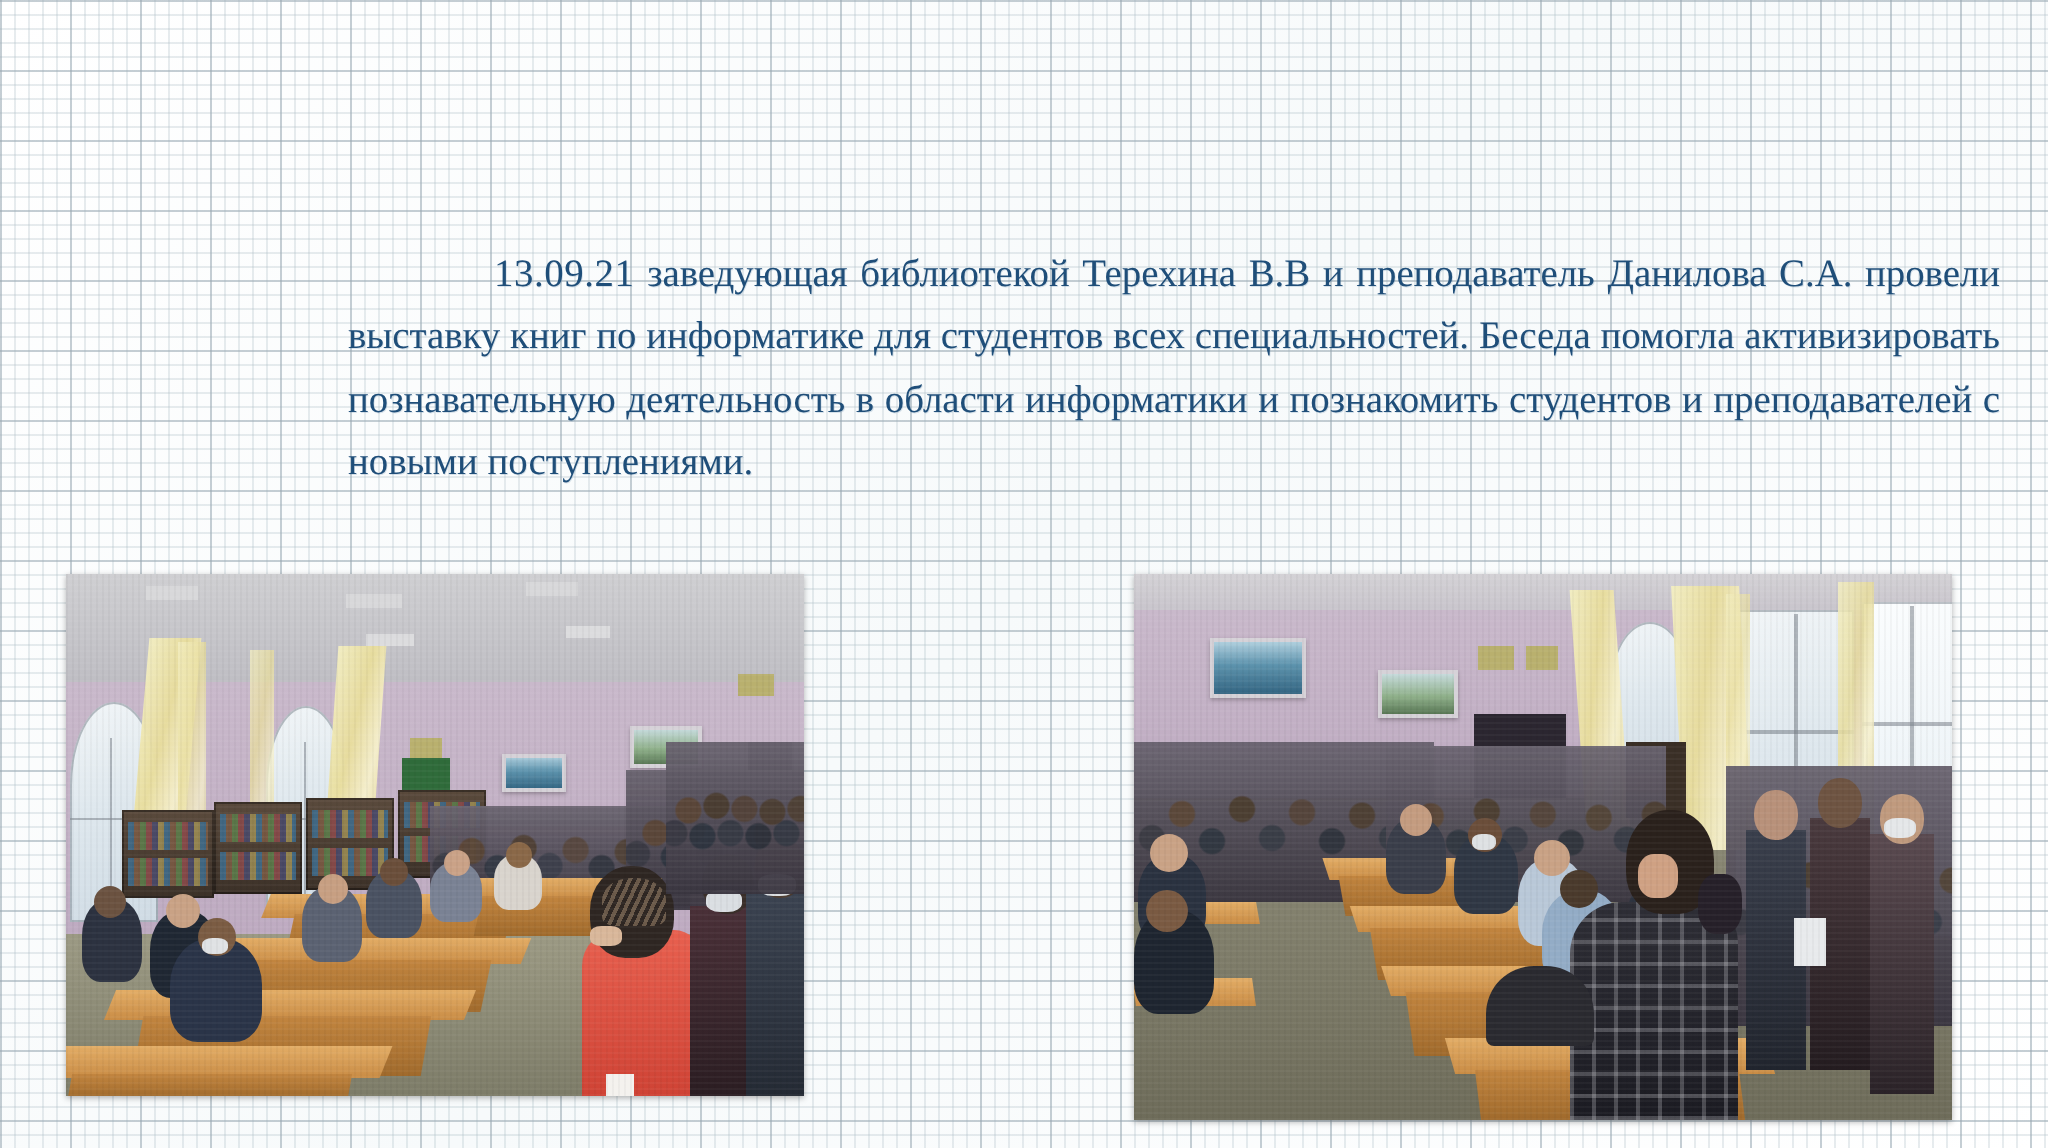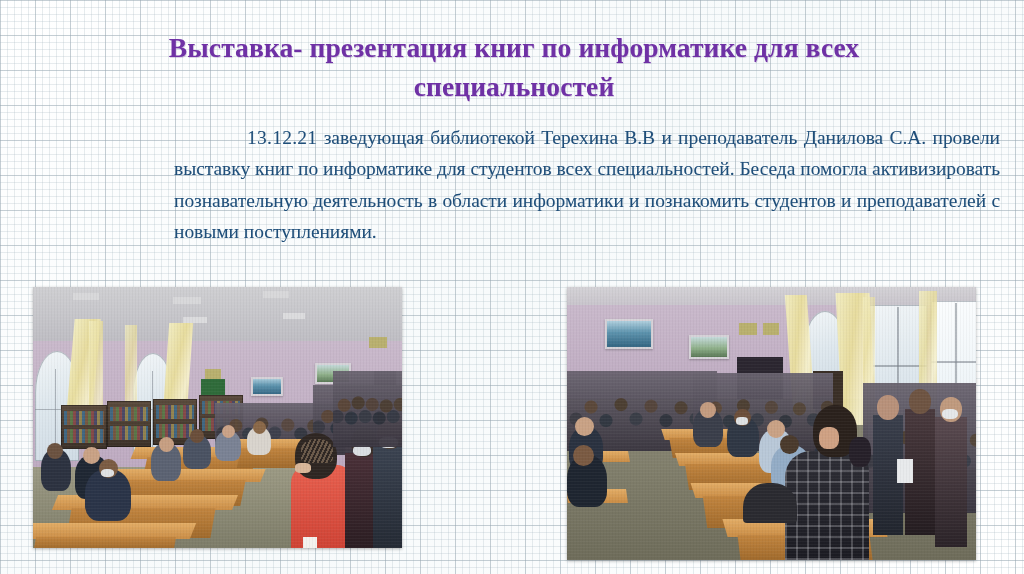--- a/index.html
+++ b/index.html
@@ -146,24 +146,23 @@
       repeating-linear-gradient(0deg, rgba(255,255,255,0.035) 0 1px, transparent 1px 3px),
       repeating-linear-gradient(90deg, rgba(0,0,0,0.03) 0 1px, transparent 1px 3px);
     pointer-events: none;
   }
 </style>
 </head>
 <body>
 
 <div id="slide">
 
-  <div class="slide-title">Выставка- презентация книг по информатике для всех специальностей</div>
 
   <div class="body-text">
-    <span class="date">13.12.21</span><span>  заведующая библиотекой Терехина В.В и преподаватель Данилова С.А. провели выставку книг по информатике для студентов всех специальностей. Беседа помогла активизировать познавательную деятельность в области информатики и познакомить студентов и преподавателей с новыми поступлениями.</span>
+    <span class="date">13.09.21</span><span>  заведующая библиотекой Терехина В.В и преподаватель Данилова С.А. провели выставку книг по информатике для студентов всех специальностей. Беседа помогла активизировать познавательную деятельность в области информатики и познакомить студентов и преподавателей с новыми поступлениями.</span>
   </div>
 
   <div class="photo" id="photo-left">
     <div class="scene">
 
       <div class="lay ceiling" style="height:60px;"></div>
       <div class="lay" style="left:40px;top:6px;width:26px;height:7px;background:#d8d8da;"></div>
       <div class="lay" style="left:140px;top:10px;width:28px;height:7px;background:#d8d8da;"></div>
       <div class="lay" style="left:230px;top:4px;width:26px;height:7px;background:#d8d8da;"></div>
       <div class="lay" style="left:150px;top:30px;width:24px;height:6px;background:#dcdcde;"></div>

